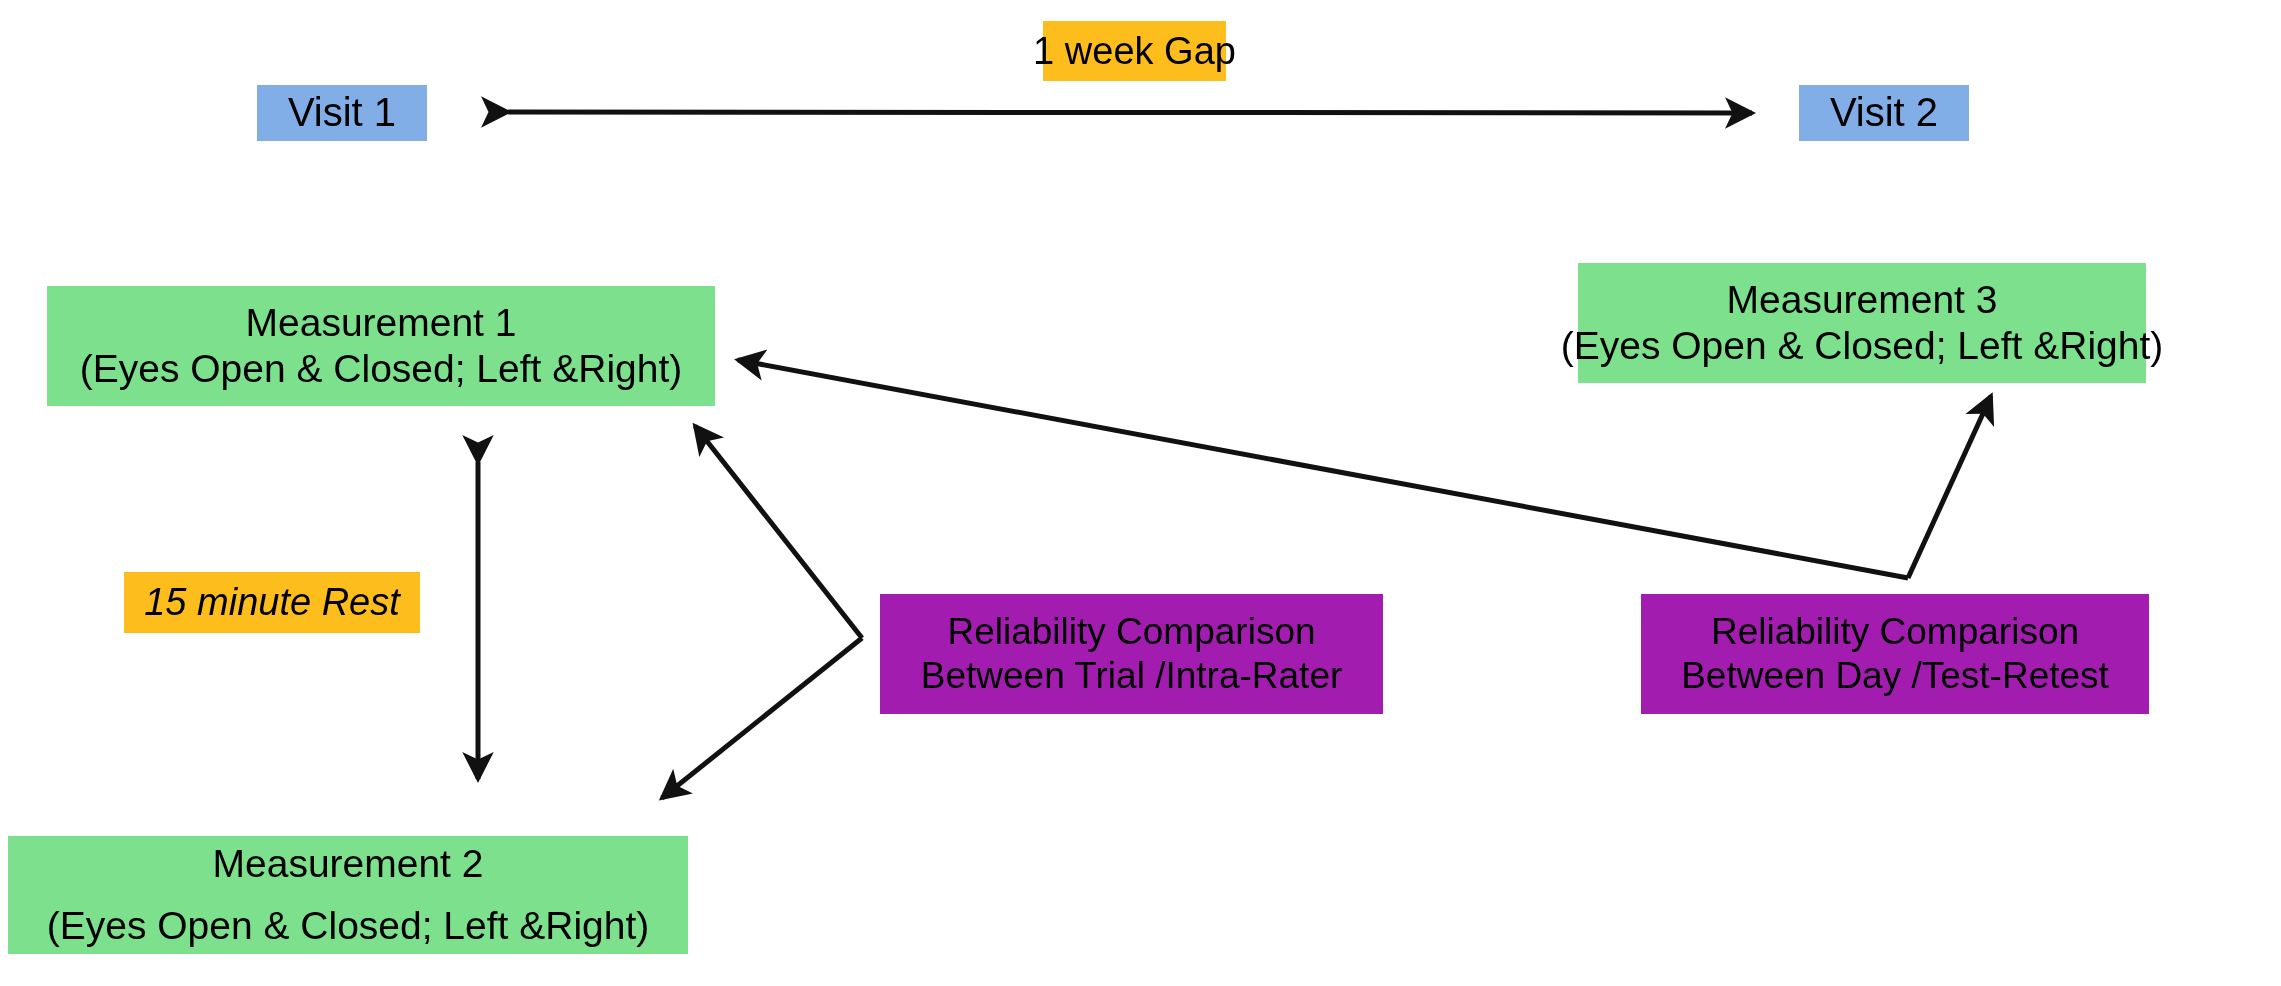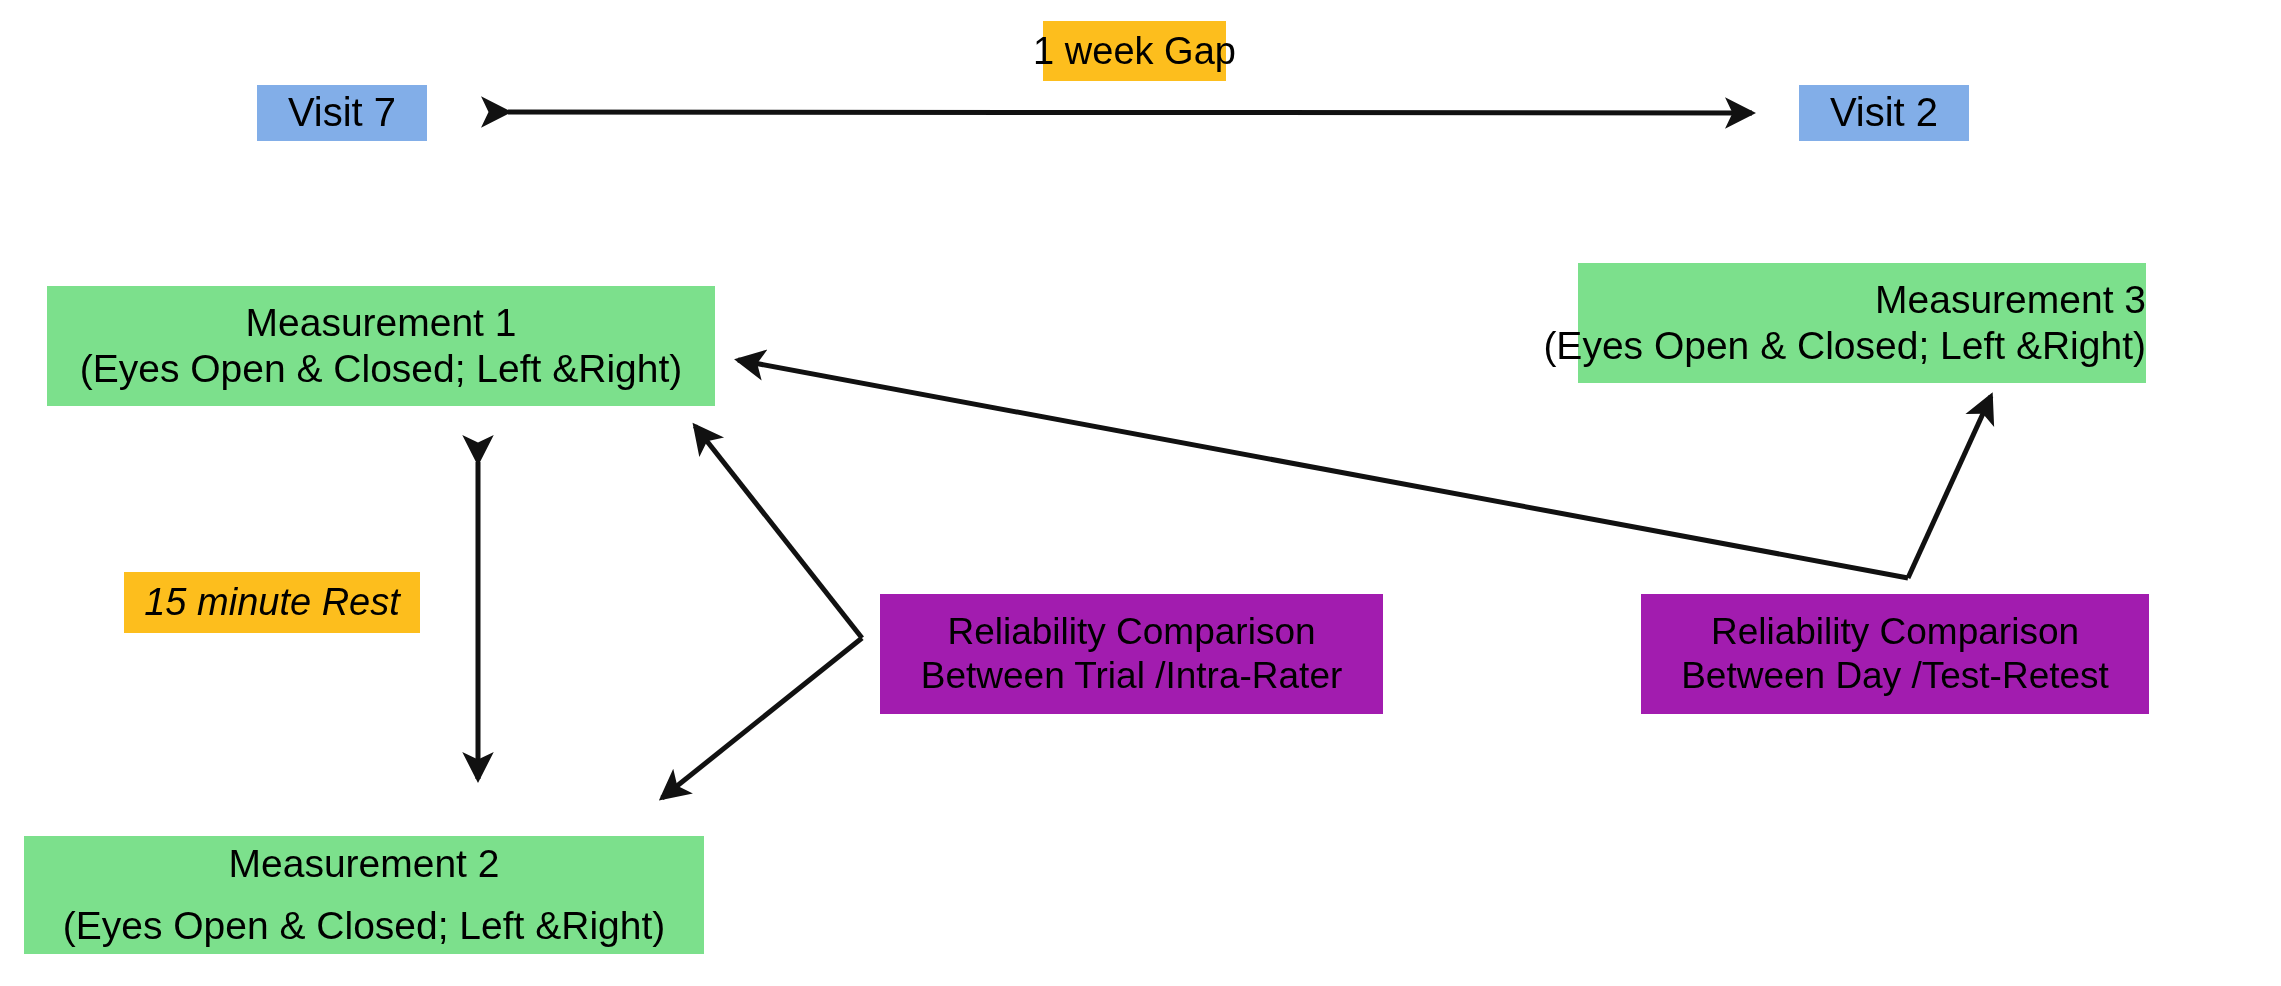--- a/index.html
+++ b/index.html
@@ -40,22 +40,22 @@
   }
   #visit-1 { left: 257px; top: 85px;  width: 170px; height: 56px; }
   #visit-2 { left: 1799px; top: 85px; width: 170px; height: 56px; }
 
   
   .measurement {
     background: #7CE08C;
     font-size: 39px;
   }
   #measurement-1 { left: 47px;   top: 286px; width: 668px; height: 120px; text-align: center; }
-  #measurement-2 { left: 24px;   top: 836px; width: 680px; height: 118px; gap: 16px; }
-  #measurement-3 { left: 1578px; top: 263px; width: 568px; height: 120px; align-items: flex-end; }
+  #measurement-2 { left: 8px;   top: 836px; width: 680px; height: 118px; gap: 16px; }
+  #measurement-3 { left: 1578px; top: 263px; width: 568px; height: 120px; }
 
   
   .reliability {
     background: #a21caf;
     font-size: 37px;
   }
   #reliability-intra { left: 880px;  top: 594px; width: 503px; height: 120px; }
   #reliability-test  { left: 1641px; top: 594px; width: 508px; height: 120px; }
 
   
@@ -101,21 +101,21 @@
       <line x1="862" y1="638" x2="662" y2="798" stroke="#111111" stroke-width="5" marker-end="url(#head)"></line>
     </g>
 
     <g>
       <line x1="1908" y1="578" x2="738" y2="360" stroke="#111111" stroke-width="5" marker-end="url(#head)"></line>
       <line x1="1908" y1="578" x2="1991" y2="396" stroke="#111111" stroke-width="5" marker-end="url(#head)"></line>
     </g>
   </svg>
 
   <div class="node visit" id="visit-1">
-    <span class="line">Visit 7</span>
+    <span class="line">Visit 1</span>
   </div>
 
   <div class="node visit" id="visit-2">
     <span class="line">Visit 2</span>
   </div>
 
   <div class="node interval" id="gap-label">
     <span class="line">1 week Gap</span>
   </div>
 

